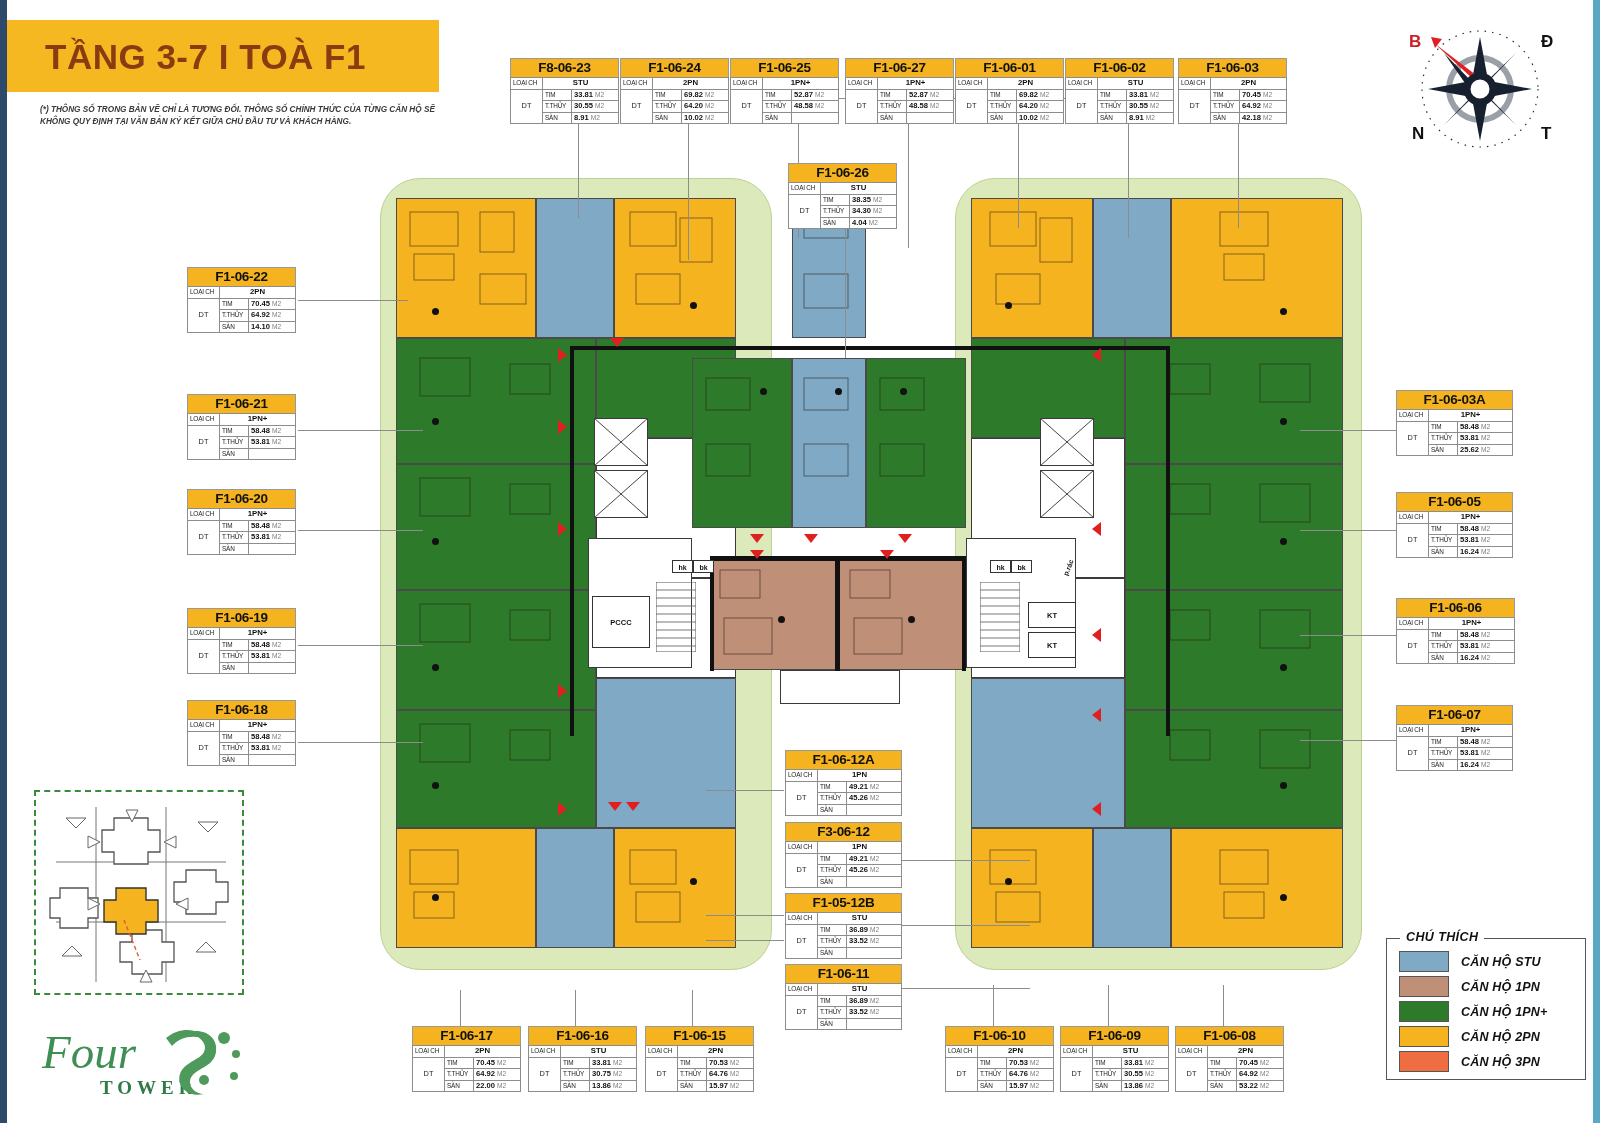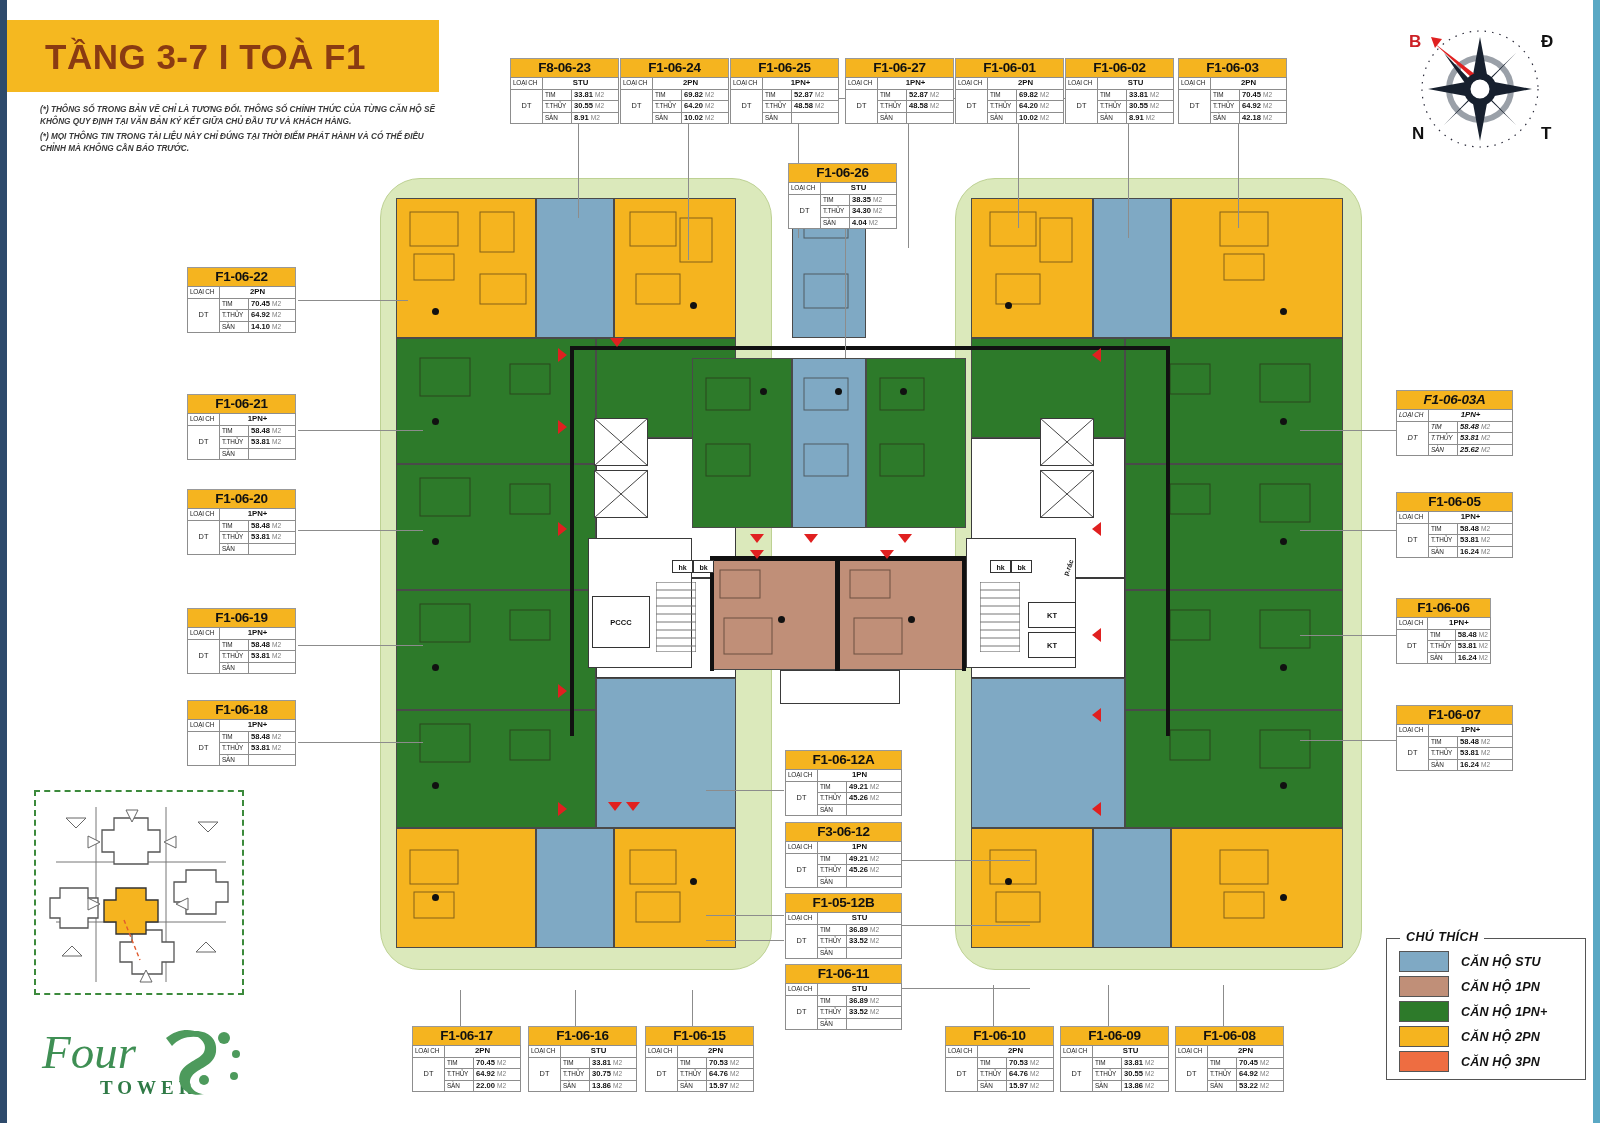--- a/index.html
+++ b/index.html
@@ -101,21 +101,20 @@
 <body>
 
 <div class="edge-bar"></div>
 <div class="edge-bar-r"></div>
 
 <div class="title-band">
   <div class="title-main">TẦNG 3-7  I  TOÀ F1</div>
 </div>
 <div class="disclaimer">
   <p>(*) THÔNG SỐ TRONG BẢN VẼ CHỈ LÀ TƯƠNG ĐỐI. THÔNG SỐ CHÍNH THỨC CỦA TỪNG CĂN HỘ SẼ KHÔNG QUY ĐỊNH TẠI VĂN BẢN KÝ KẾT GIỮA CHỦ ĐẦU TƯ VÀ KHÁCH HÀNG.</p>
-  <p>(*)  MỌI THÔNG TIN TRONG TÀI LIỆU NÀY CHỈ  ĐÚNG TẠI THỜI ĐIỂM PHÁT HÀNH VÀ CÓ THỂ ĐIỀU CHỈNH MÀ KHÔNG CẦN BÁO TRƯỚC.</p>
 </div>
 
 <div class="compass">
   <svg width="170" height="150" viewBox="0 0 170 150">
     <g transform="translate(85,77)">
       <circle r="58" fill="none" stroke="#2b2b3a" stroke-width="1.2" stroke-dasharray="1.5 6"></circle>
       <circle r="31" fill="none" stroke="#9aa0a8" stroke-width="6"></circle>
       <g stroke="#9aa0a8" stroke-width="1">
         <line x1="0" y1="-36" x2="0" y2="-27"></line>
           <line x1="0" y1="36" x2="0" y2="27"></line>
@@ -713,21 +712,21 @@
         <td class="c-v"><b>53.81</b> <span>M2</span></td>
         </tr>
     <tr>
           <td class="c-k">SÀN</td>
         <td class="c-v"><b></b></td>
         </tr>
   </tbody>
     </table>
 </div>
 
-<div class="card" style="left:1396px;top:390px;width:117px;font-style:italic;">
+<div class="card" style="left:1396px;top:390px;width:117px;">
   <div class="card-head">F1-06-03A</div>
   <table>
     <tbody>
         <tr>
           <td class="c-loai">LOẠI CH</td>
         <td class="c-type" colspan="2">1PN+</td>
         </tr>
     <tr>
           <td class="c-dt" rowspan="3">DT</td>
         <td class="c-k">TIM</td>
@@ -763,21 +762,21 @@
         <td class="c-v"><b>53.81</b> <span>M2</span></td>
         </tr>
     <tr>
           <td class="c-k">SÀN</td>
         <td class="c-v"><b>16.24</b> <span>M2</span></td>
         </tr>
   </tbody>
     </table>
 </div>
 
-<div class="card" style="left:1396px;top:598px;width:95px;">
+<div class="card" style="left:1396px;top:598px;width:119px;">
   <div class="card-head">F1-06-06</div>
   <table>
     <tbody>
         <tr>
           <td class="c-loai">LOẠI CH</td>
         <td class="c-type" colspan="2">1PN+</td>
         </tr>
     <tr>
           <td class="c-dt" rowspan="3">DT</td>
         <td class="c-k">TIM</td>

